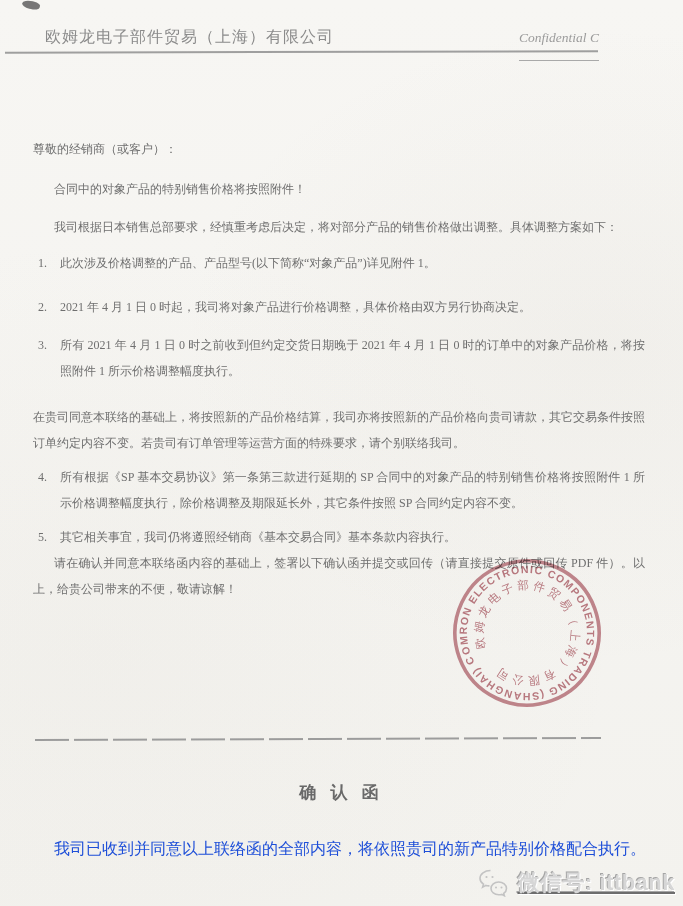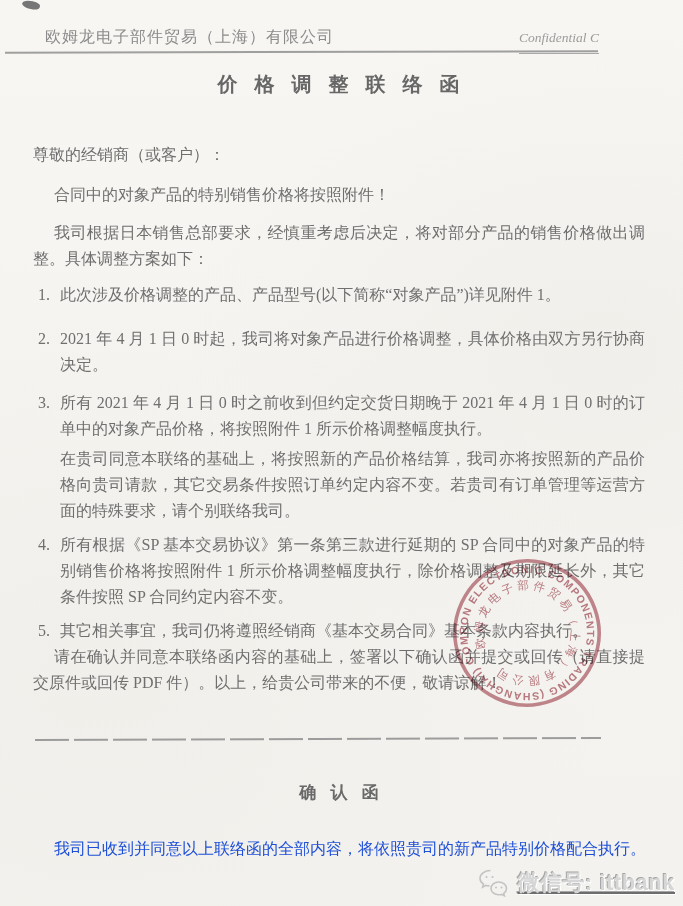--- a/index.html
+++ b/index.html
@@ -12,39 +12,39 @@
     font-family:"Liberation Serif","DejaVu Serif",serif;
     color:#6d6d6d;
   }
   .page{position:absolute;inset:0;}
 
   .scan-speck{position:absolute;left:22px;top:1px;width:18px;height:8px;background:#565656;
     border-radius:60% 40% 50% 50%;transform:rotate(14deg);opacity:.8;}
 
   .header-company{position:absolute;left:45px;top:27px;font-size:16px;letter-spacing:1px;color:#8b8b8b;}
   .header-confidential{position:absolute;right:84px;top:30px;font-style:italic;
-    font-size:13.5px;color:#9b9b9b;padding-bottom:7px;border-bottom:1.5px solid #a9a9a9;}
+    font-size:13.5px;color:#9b9b9b;padding-bottom:14px;border-bottom:1.5px solid #a9a9a9;}
   .header-rule{position:absolute;left:5px;top:51px;width:593px;height:2px;background:#8f8f8f;
     transform:rotate(-0.15deg);opacity:.85;}
 
   .doc-title{position:absolute;top:71px;left:0;width:100%;text-align:center;
     font-size:20px;font-weight:bold;letter-spacing:6px;color:#676767;}
 
-  .content{position:absolute;left:33px;top:142px;width:612px;font-size:16px;line-height:26px;
+  .content{position:absolute;left:33px;top:136px;width:612px;font-size:12px;line-height:26px;
     text-align:justify;color:#6f6f6f;}
   .salutation{}
   .p-thanks{margin-top:14px;text-indent:21px;}
   .p-intro{margin-top:12px;text-indent:21px;}
   .li{display:flex;}
   .li .num{flex:none;width:22px;margin-left:5px;}
   .li .txt{flex:1;text-align:justify;}
   .li.m1{margin-top:10px;}
   .li.m2{margin-top:18px;}
   .li.m3{margin-top:12px;}
-  .li.mp{margin-top:4px;}
+  .li.mp{margin-top:20px;flex-direction:column;}
   .li.m4{margin-top:8px;}
   .li.m5{margin-top:8px;}
   .p-closing{text-indent:21px;}
 
   .separator{position:absolute;left:35px;top:738px;width:566px;height:2px;
     background:repeating-linear-gradient(90deg,#9c9c9c 0 34px,rgba(0,0,0,0) 34px 39px);
     transform:rotate(-0.2deg);}
 
   .confirm-title{position:absolute;top:781px;left:0;width:100%;text-align:center;
     font-size:17px;font-weight:bold;letter-spacing:5px;color:#696969;}
@@ -63,21 +63,20 @@
 <body>
 
 <div class="page">
 
   <div class="scan-speck"></div>
 
   <div class="header-company">欧姆龙电子部件贸易（上海）有限公司</div>
   <div class="header-confidential">Confidential C</div>
   <div class="header-rule"></div>
 
-  <div class="doc-title">价 格 调 整 联 络 函</div>
 
   <div class="content">
     <div class="salutation">尊敬的经销商（或客户）：</div>
     <div class="p-thanks">合同中的对象产品的特别销售价格将按照附件！</div>
     <div class="p-intro">我司根据日本销售总部要求，经慎重考虑后决定，将对部分产品的销售价格做出调整。具体调整方案如下：</div>
 
     <div class="li m1">
       <span class="num">1.</span>
       <span class="txt">此次涉及价格调整的产品、产品型号(以下简称“对象产品”)详见附件 1。</span>
     </div>

